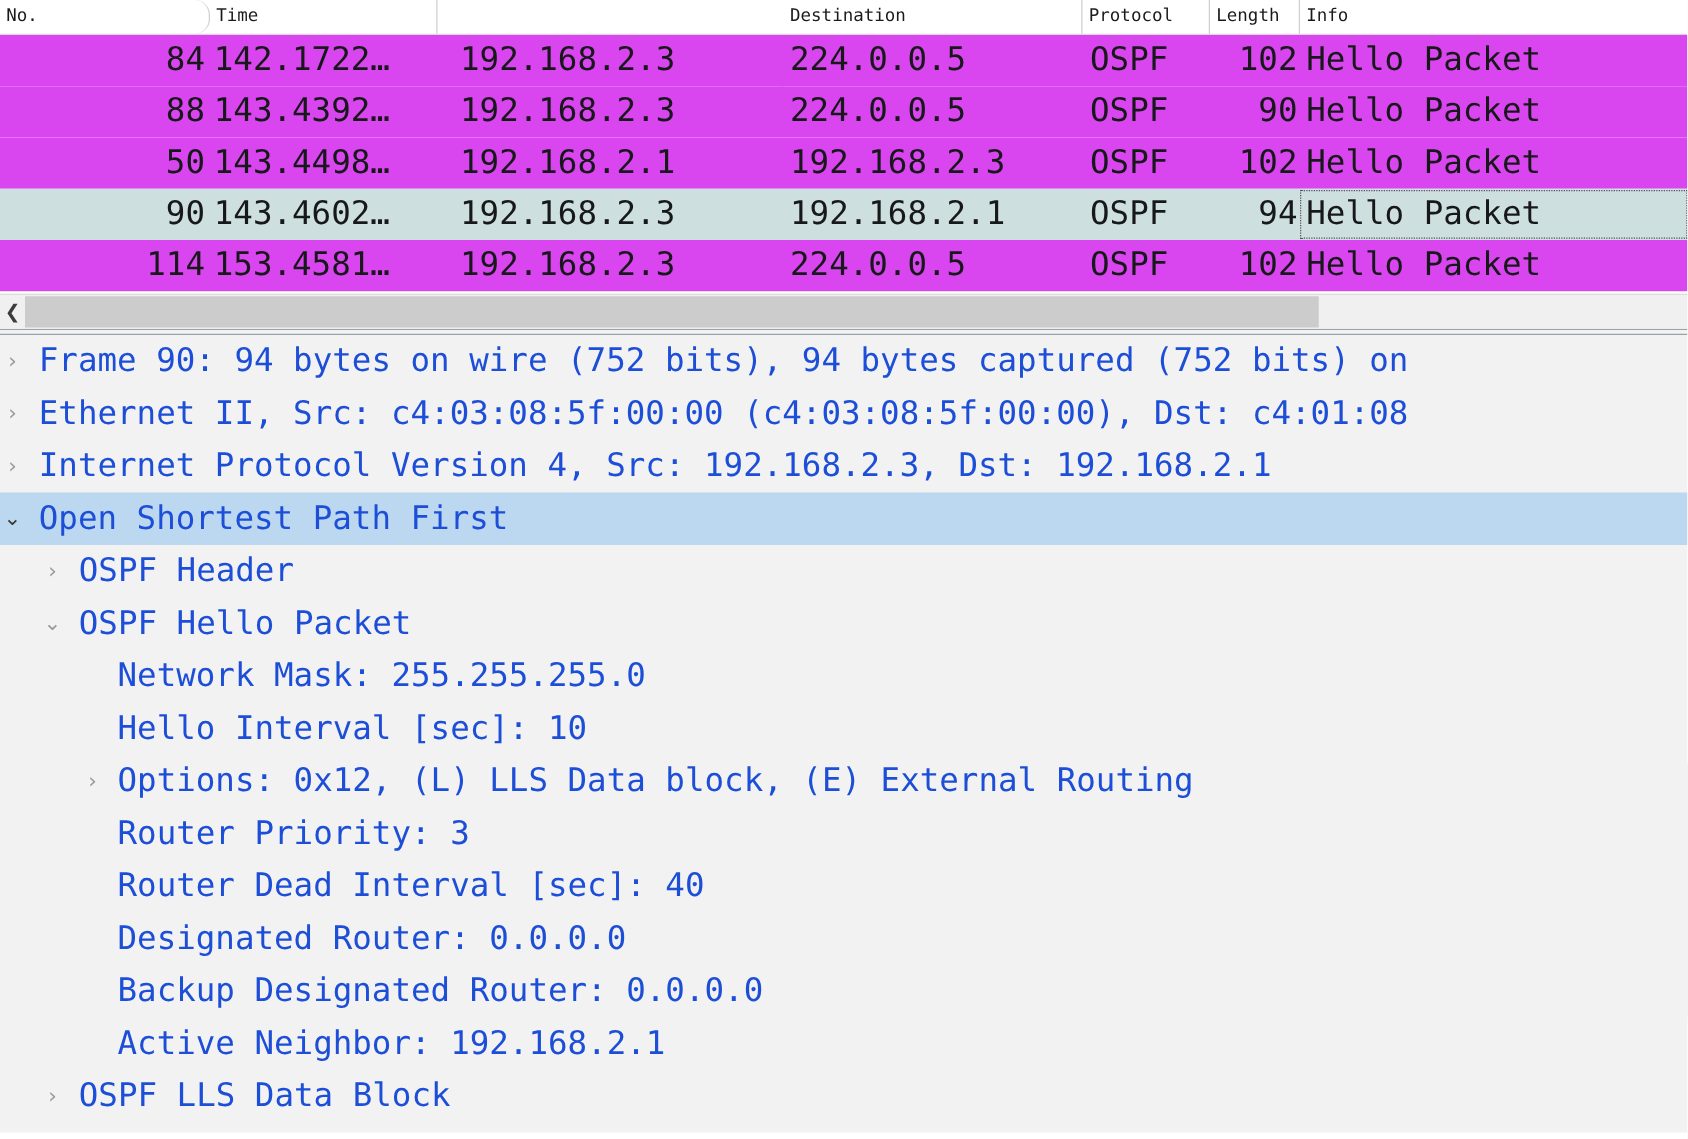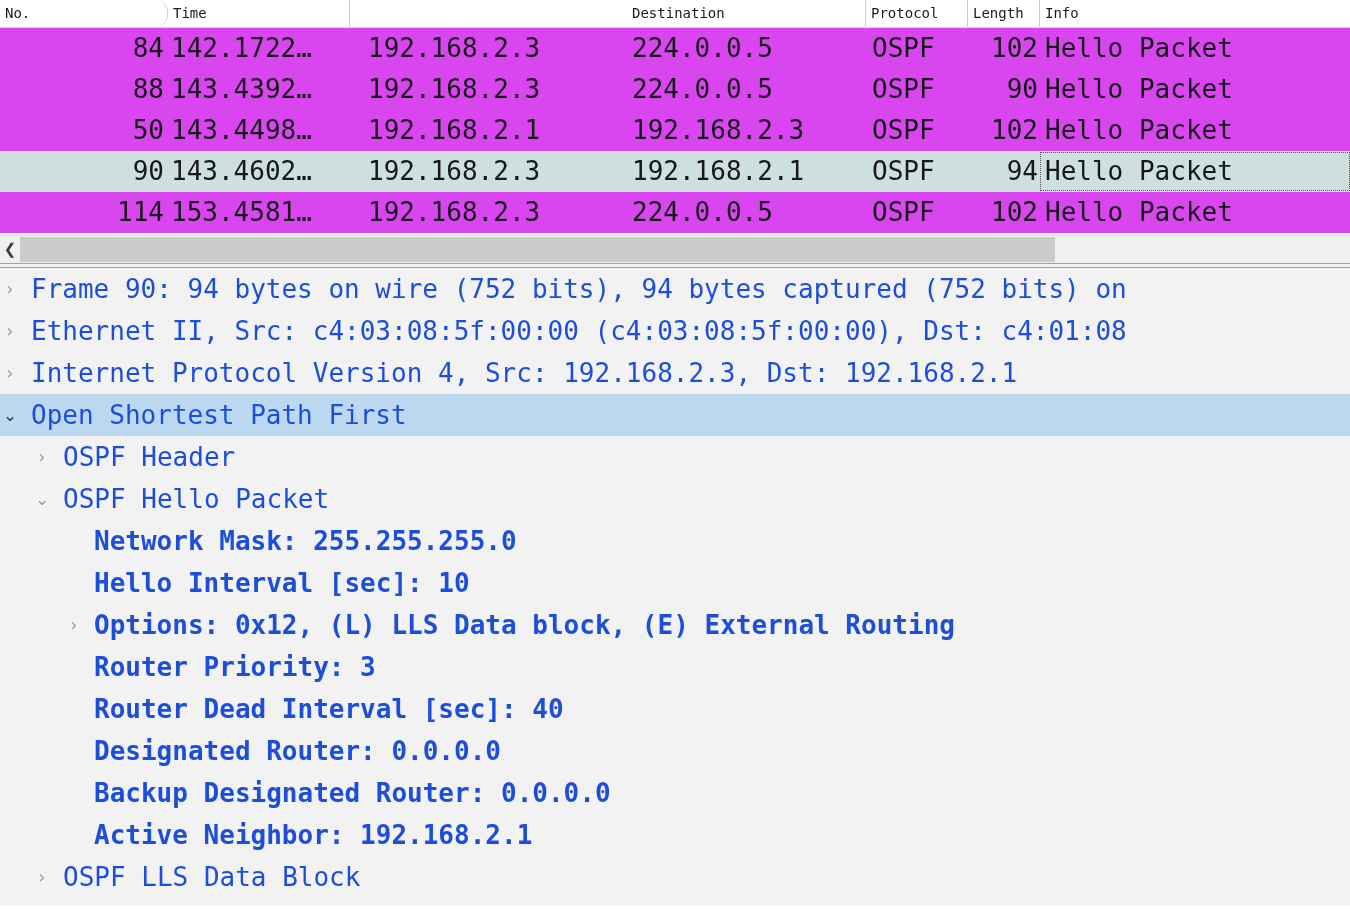--- a/index.html
+++ b/index.html
@@ -152,21 +152,21 @@
     line-height: 42px;
   }
   .drow.selected .darrow { color: #3a3a3a; }
 
   
   .lvl0 .darrow { left: 2px; }
   .lvl0 .dtext  { left: 31px; }
   .lvl1 .darrow { left: 34px; }
   .lvl1 .dtext  { left: 63px; }
   .lvl2 .darrow { left: 66px; }
-  .lvl2 .dtext  { left: 94px; font-weight: bold; }
+  .lvl2 .dtext  { left: 94px; }
 </style>
 </head>
 <body>
 
 <div class="packet-list">
 
   <div class="plist-header">
     <div class="hcell" style="left:0px;width:168px;border-radius:12px;">No.</div>
     <div class="hcell" style="left:168px;width:182px;">Time</div>
     <div class="hcell" style="left:350px;width:277px;margin-top:48px;">Source</div>

